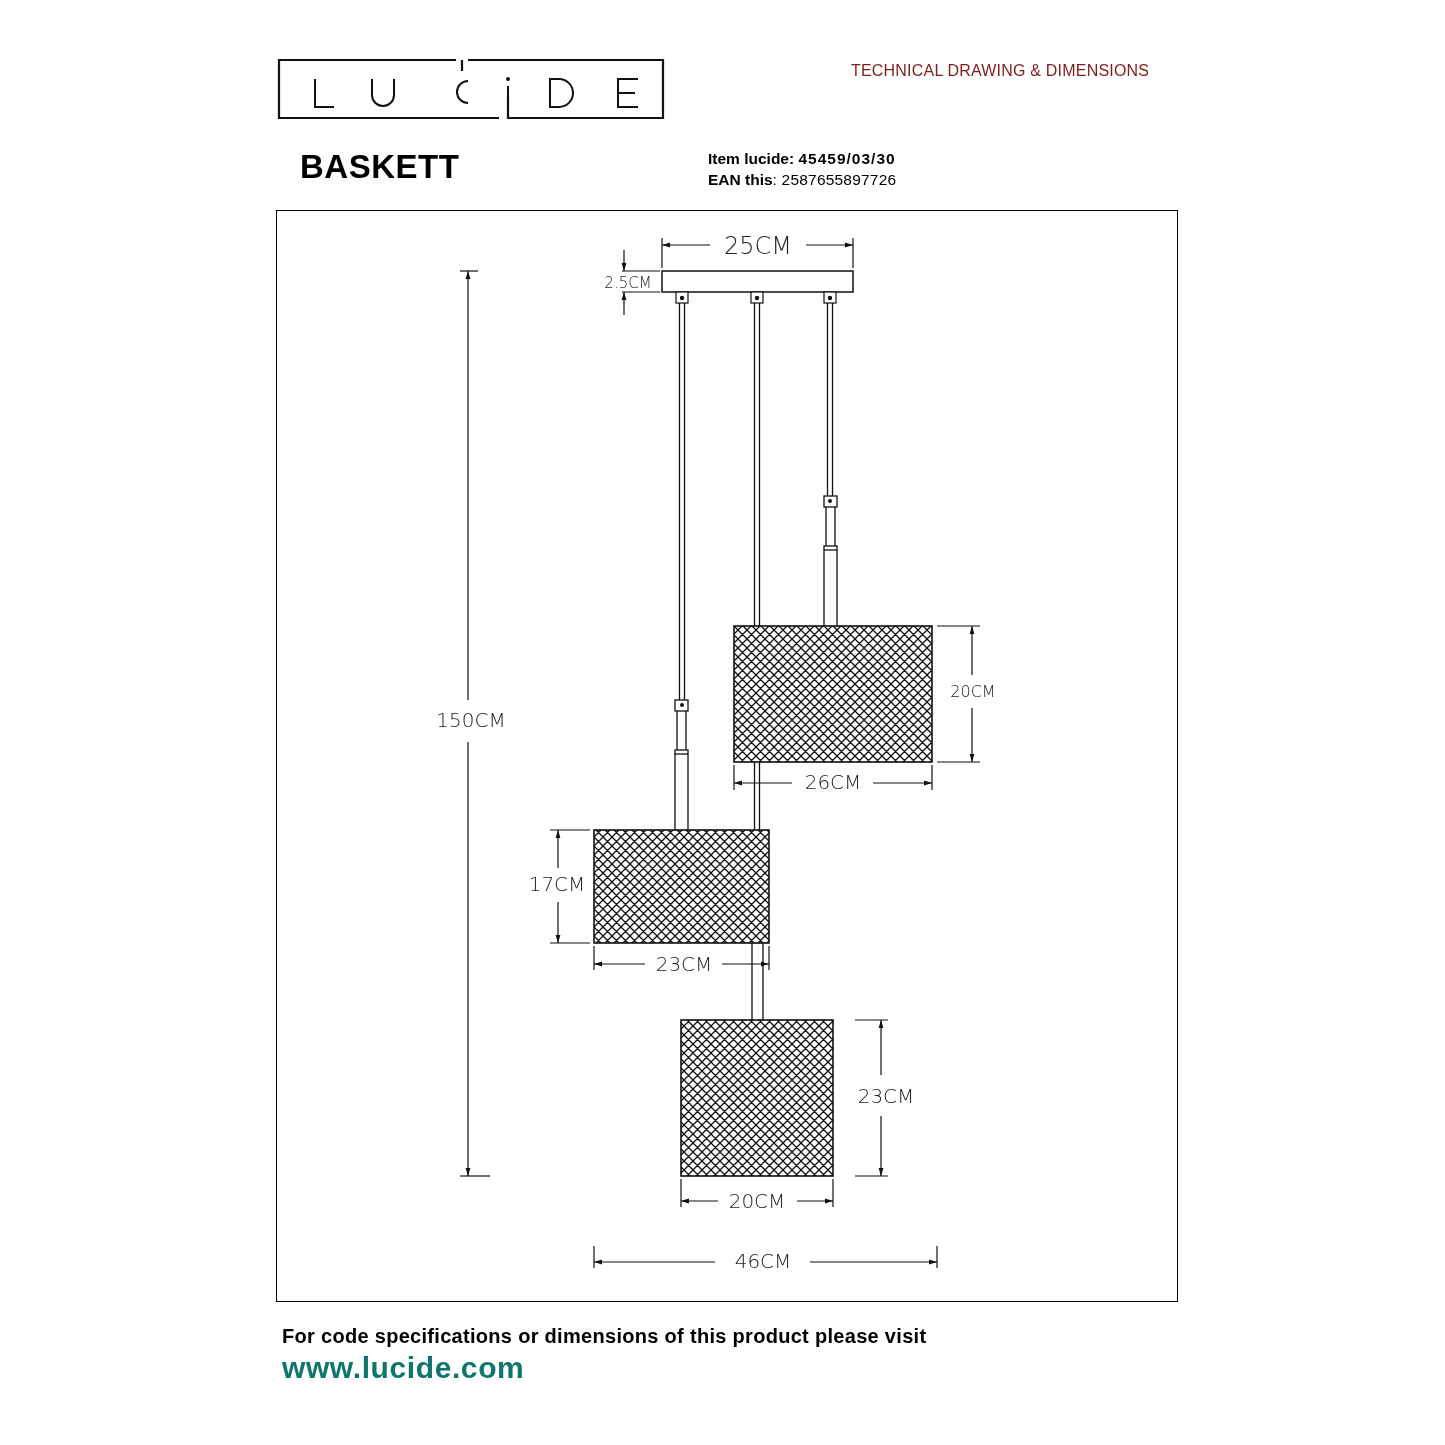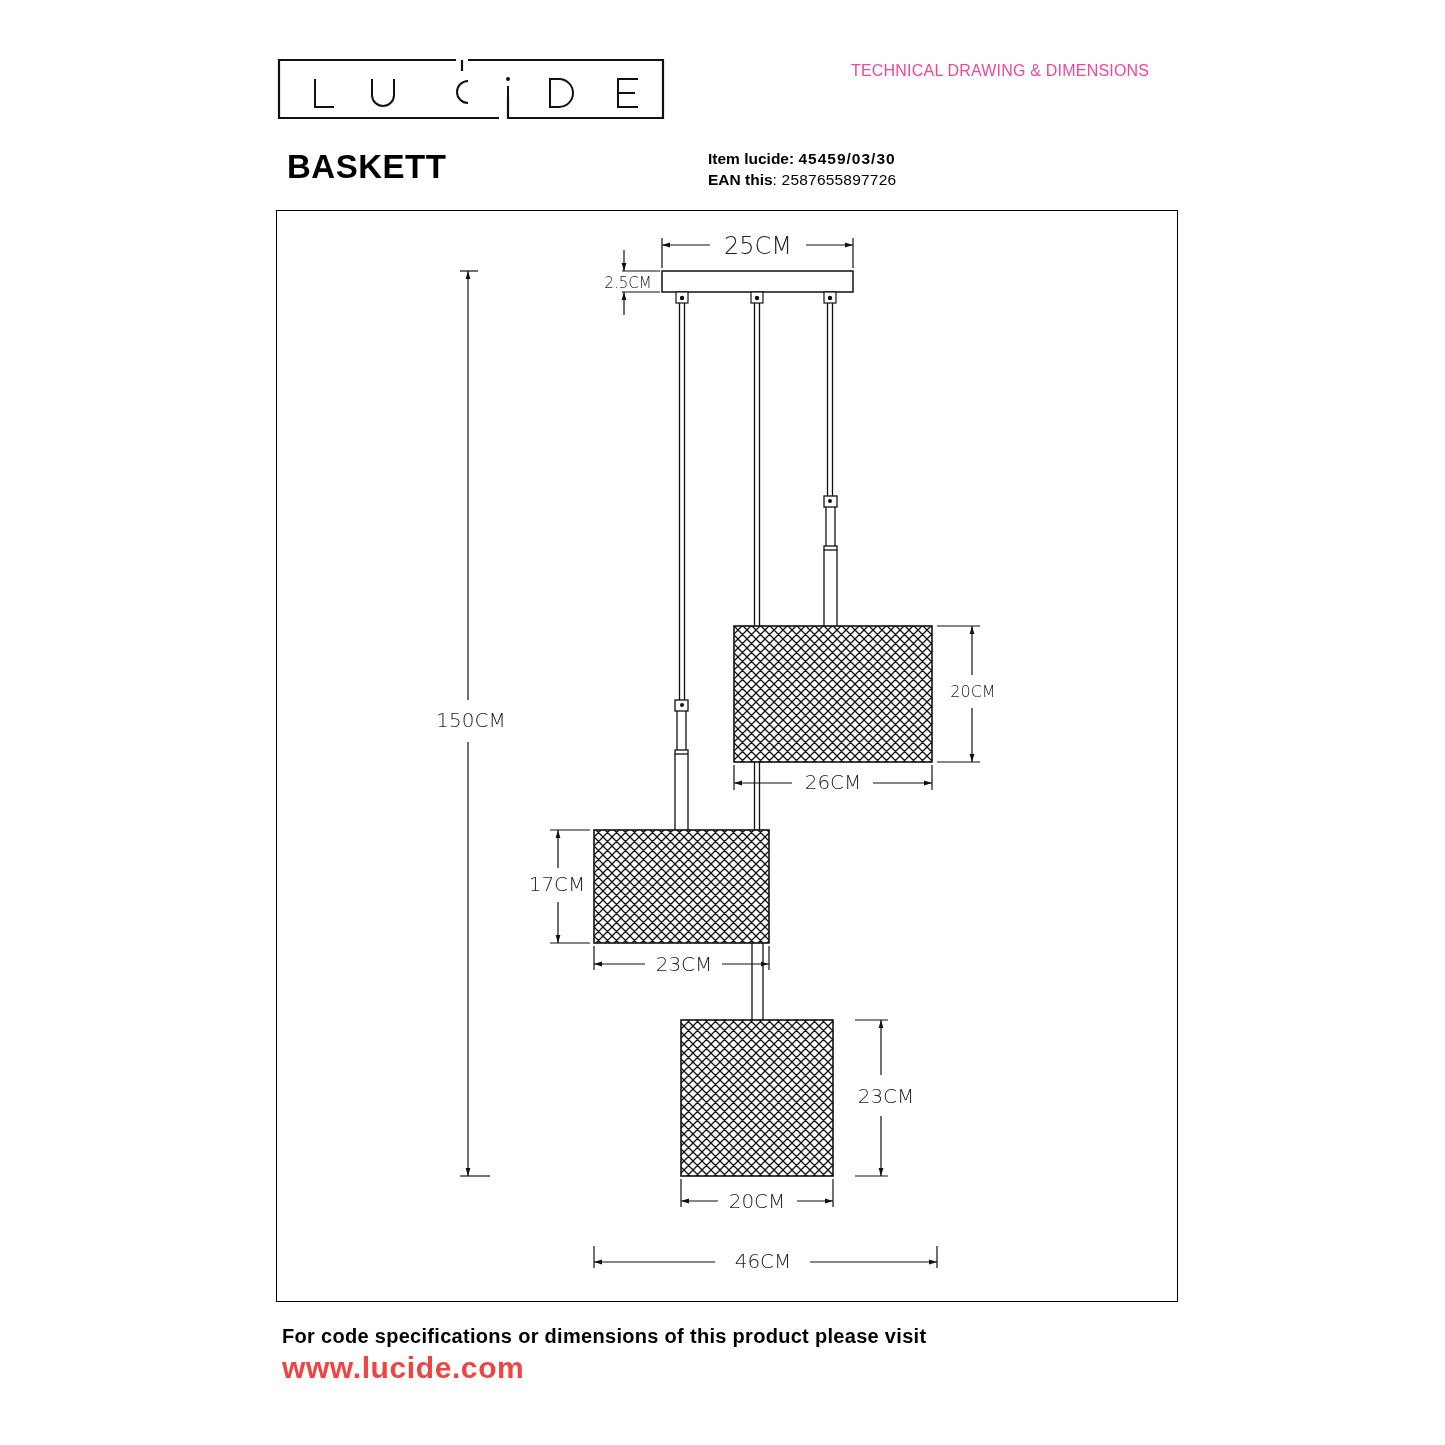--- a/index.html
+++ b/index.html
@@ -1,20 +1,20 @@
 <!DOCTYPE html>
 <html><head>
   <meta charset="utf-8">
   <style>
     html, body { margin: 0; padding: 0; background: #ffffff; }
     body { width: 1445px; height: 1445px; position: relative; overflow: hidden; color: #000; font-family: "Liberation Sans", sans-serif; }
     .abs { position: absolute; }
     #logo { left: 276px; top: 57px; width: 390px; height: 64px; }
-    #doc-type { left: 851px; top: 62px; font-size: 16px; letter-spacing: 0.2px; color: #ec4899; white-space: nowrap; }
-    #product-name { left: 287px; top: 148px; font-size: 33px; font-weight: bold; letter-spacing: 0.5px; }
+    #doc-type { left: 851px; top: 62px; font-size: 16px; letter-spacing: 0.2px; color: #7f1d1d; white-space: nowrap; }
+    #product-name { left: 300px; top: 148px; font-size: 33px; font-weight: bold; letter-spacing: 0.5px; }
     #item-info { left: 708px; top: 148px; font-size: 15.5px; line-height: 21px; white-space: nowrap; }
     #item-info .k { font-weight: bold; }
     #item-info .n { font-weight: bold; letter-spacing: 1px; }
     #item-info .e { letter-spacing: 0.2px; }
     #frame { left: 276px; top: 210px; width: 902px; height: 1092px; border: 1.5px solid #000; box-sizing: border-box; }
     #drawing { left: 0; top: 0; width: 1445px; height: 1445px; }
     .dimtxt { font-family: "DejaVu Sans", sans-serif; font-weight: 300; fill: #222; }
     #footer-note { left: 282px; top: 1325px; font-size: 20px; font-weight: bold; letter-spacing: 0.3px; white-space: nowrap; }
     #footer-url { left: 282px; top: 1351px; font-size: 30px; font-weight: bold; letter-spacing: 0.6px; white-space: nowrap; }
   </style>
@@ -179,13 +179,13 @@
   <text class="dimtxt" x="973" y="697" font-size="16" text-anchor="middle">20CM</text>
   <text class="dimtxt" x="833" y="789" font-size="20" text-anchor="middle">26CM</text>
   <text class="dimtxt" x="557" y="891" font-size="20" text-anchor="middle">17CM</text>
   <text class="dimtxt" x="684" y="971" font-size="20" text-anchor="middle">23CM</text>
   <text class="dimtxt" x="886" y="1103" font-size="20" text-anchor="middle">23CM</text>
   <text class="dimtxt" x="757" y="1208" font-size="20" text-anchor="middle">20CM</text>
   <text class="dimtxt" x="763" y="1268" font-size="20" text-anchor="middle">46CM</text>
 </svg>
 
 <div id="footer-note" class="abs">For code specifications or dimensions of this product please visit</div>
-<a id="footer-url" class="abs" style="color:#ef4444;text-decoration:none;">www.lucide.com</a>
+<a id="footer-url" class="abs" style="color:#0f766e;text-decoration:none;">www.lucide.com</a>
 
 </body></html>

